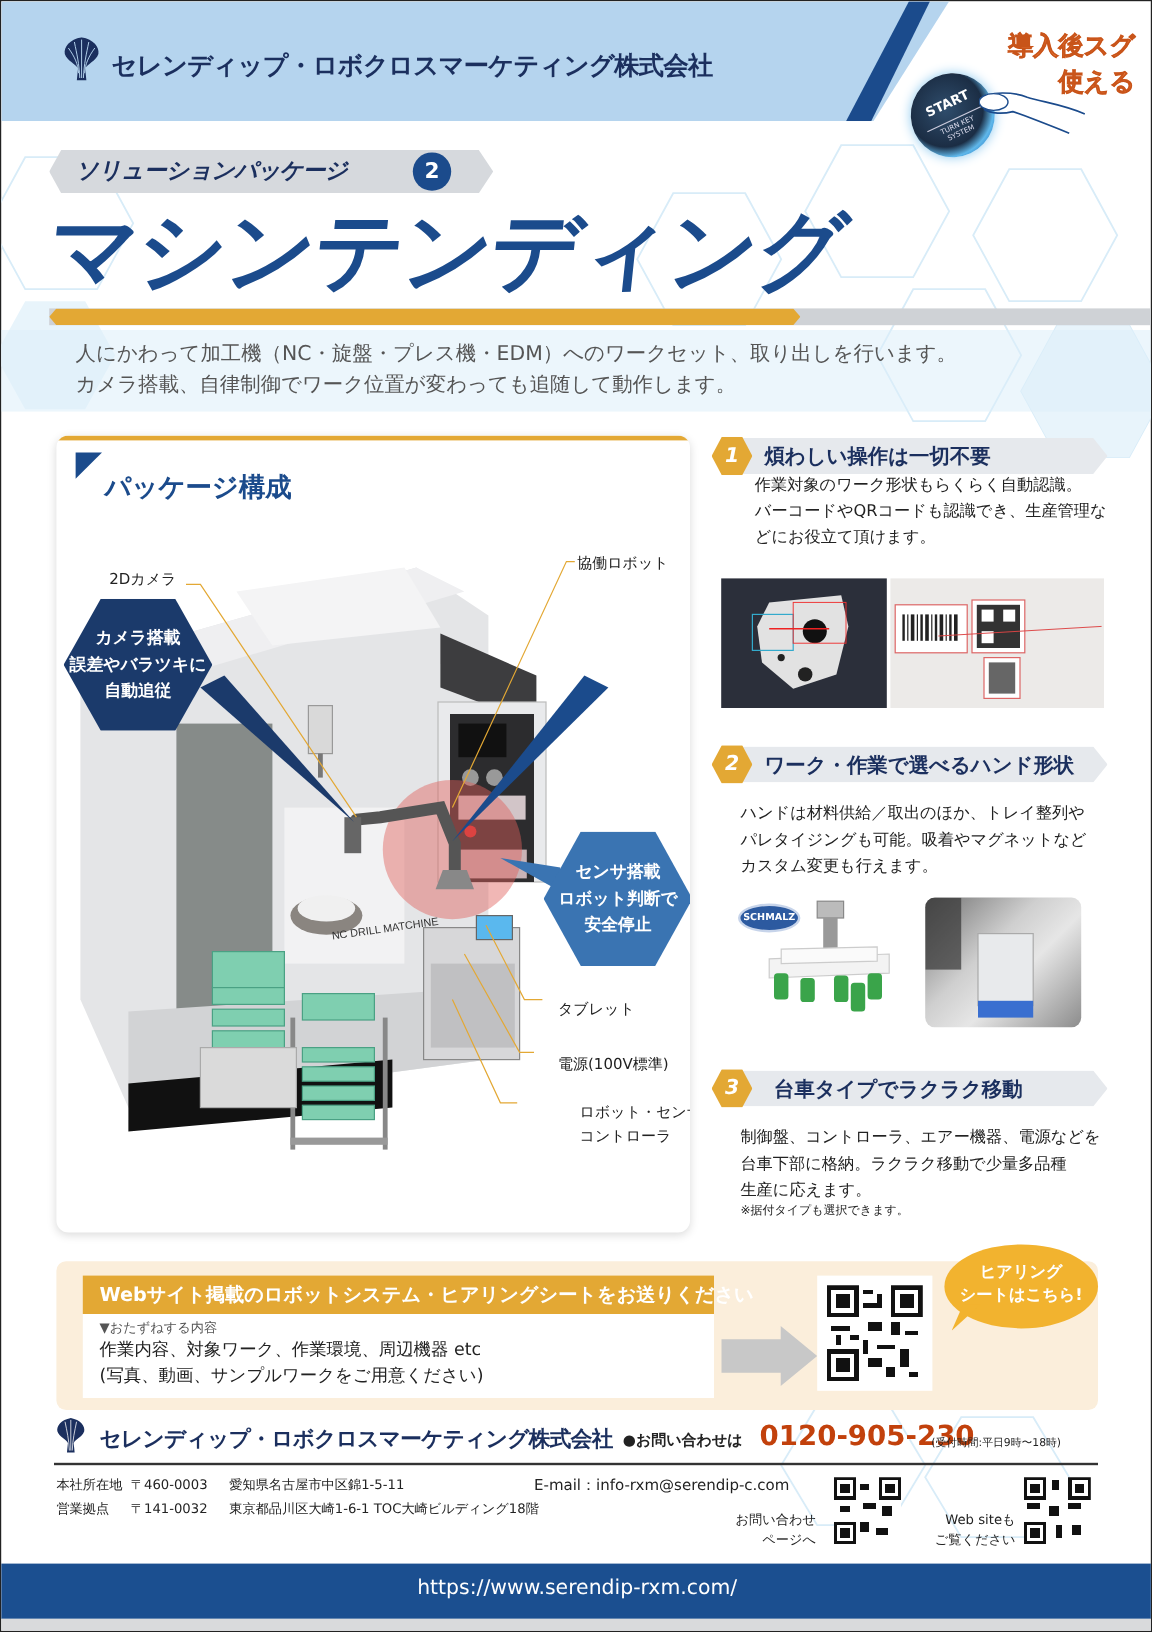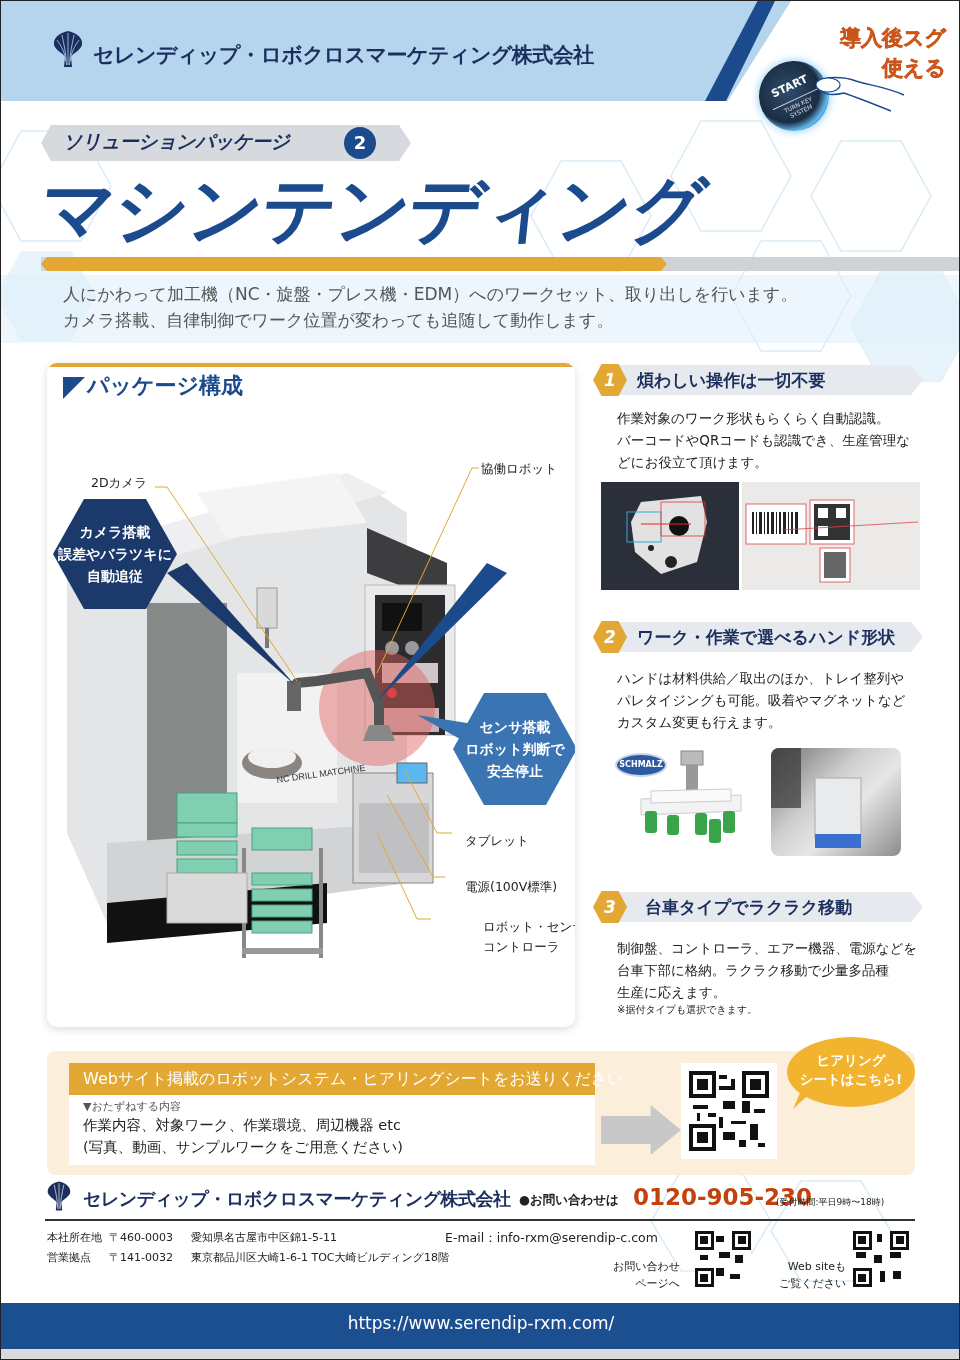--- a/index.html
+++ b/index.html
@@ -35,40 +35,40 @@
 
   .intro { position: absolute; left: 0; top: 274px; width: 960px; height: 68px; background: rgba(220,238,250,0.55); }
   .intro p { position: absolute; left: 62px; font-size: 17px; color: #555; }
   .intro .l1 { top: 8px; }
   .intro .l2 { top: 34px; }
 
   
   .card { position: absolute; left: 46px; top: 362px; width: 528px; height: 664px; background: #fff; border-radius: 10px; box-shadow: 0 2px 8px rgba(0,0,0,0.15); overflow: hidden; }
   .card-topline { position: absolute; left: 0; top: 0; width: 100%; height: 4px; background: #e3a834; }
   .card-title-mark { position: absolute; left: 16px; top: 14px; width: 0; height: 0; border-top: 22px solid #1b4b8c; border-right: 22px solid transparent; }
-  .card-title { position: absolute; left: 40px; top: 8px; font-size: 22px; font-weight: bold; color: #1b4b8c; }
+  .card-title { position: absolute; left: 40px; top: 28px; font-size: 22px; font-weight: bold; color: #1b4b8c; }
 
   .illus { position: absolute; left: 0; top: 0; width: 528px; height: 664px; }
   .lbl { position: absolute; font-size: 12.5px; color: #222; white-space: nowrap; }
 
   .hexcall { position: absolute; color: #fff; font-weight: bold; font-size: 14px; text-align: center; line-height: 22px; display: flex; align-items: center; justify-content: center; clip-path: polygon(25% 0, 75% 0, 100% 50%, 75% 100%, 25% 100%, 0 50%); }
 
   
   .feat-head { position: absolute; left: 592px; width: 330px; height: 30px; }
   .feat-head .bar { position: absolute; left: 20px; top: 0; width: 310px; height: 30px; background: #e6e9ed; clip-path: polygon(0 0, calc(100% - 12px) 0, 100% 50%, calc(100% - 12px) 100%, 0 100%); }
   .feat-head .num { position: absolute; left: 0; top: -1px; width: 34px; height: 32px; background: #e3a834; color: #fff; font-size: 17px; font-weight: bold; font-style: italic; text-align: center; line-height: 32px; clip-path: polygon(25% 0, 75% 0, 100% 50%, 75% 100%, 25% 100%, 0 50%); }
   .feat-head .ttl { position: absolute; left: 44px; top: 4px; font-size: 17px; font-weight: bold; color: #1b2f5e; white-space: nowrap; }
   .feat-body { position: absolute; left: 616px; width: 310px; font-size: 13.5px; line-height: 22px; color: #222; }
   .feat-note { font-size: 10px; line-height: 14px; }
 
   .photo { position: absolute; overflow: hidden; }
 
   
   .hear-box { position: absolute; left: 46px; top: 1050px; width: 868px; height: 124px; background: #fbeedb; border-radius: 8px; }
-  .hear-head { position: absolute; left: 68px; top: 1062px; width: 526px; height: 32px; background: #e3a834; color: #fff; font-size: 16px; font-weight: normal; padding-left: 14px; line-height: 32px; white-space: nowrap; }
+  .hear-head { position: absolute; left: 68px; top: 1062px; width: 526px; height: 32px; background: #e3a834; color: #fff; font-size: 16px; font-weight: bold; padding-left: 14px; line-height: 32px; white-space: nowrap; }
   .hear-body { position: absolute; left: 68px; top: 1094px; width: 526px; height: 70px; background: #fff; padding-left: 14px; }
   .hear-body .q { font-size: 11px; color: #555; margin-top: 4px; }
   .hear-body .a { font-size: 14.5px; color: #222; line-height: 22px; }
   .arrow { position: absolute; left: 600px; top: 1104px; width: 80px; height: 50px; background: #c8c8c8; clip-path: polygon(0 22%, 62% 22%, 62% 0, 100% 50%, 62% 100%, 62% 78%, 0 78%); }
   .qr-big { position: absolute; left: 680px; top: 1062px; width: 96px; height: 96px; background: #fff; padding: 8px; }
   .bubble { position: absolute; left: 786px; top: 1036px; width: 128px; height: 70px; background: #f2b32f; border-radius: 50%; color: #fff; font-size: 13.5px; font-weight: bold; text-align: center; line-height: 19px; padding-top: 14px; }
   .bubble-tail { position: absolute; left: 792px; top: 1086px; width: 24px; height: 22px; background: #f2b32f; clip-path: polygon(40% 0, 100% 0, 0 100%); }
 
   
   .foot-logo { position: absolute; left: 46px; top: 1180px; width: 24px; height: 30px; }
@@ -248,21 +248,21 @@
         <div>安全停止</div>
       </div>
     </div>
   </div>
 
   <div class="feat-head" style="top:364px;">
     <div class="bar"></div>
     <div class="num">1</div>
     <div class="ttl">煩わしい操作は一切不要</div>
   </div>
-  <div class="feat-body" style="top:406px;">
+  <div class="feat-body" style="top:392px;margin-left:12px;">
     <div>作業対象のワーク形状もらくらく自動認識。</div>
     <div>バーコードやQRコードも認識でき、生産管理な</div>
     <div>どにお役立て頂けます。</div>
   </div>
   <div class="photo" style="left:600px; top:481px; width:138px; height:108px; background:#2b2f3a;">
     <svg width="138" height="108" viewBox="0 0 138 108">
       <path d="M40 20 L100 14 L106 40 L96 80 L60 92 L34 70 L30 40 Z" fill="#e2e2e2"></path>
       <circle cx="78" cy="44" r="10" fill="#111"></circle>
       <circle cx="70" cy="80" r="6" fill="#222"></circle>
         <circle cx="50" cy="66" r="3" fill="#222"></circle>

